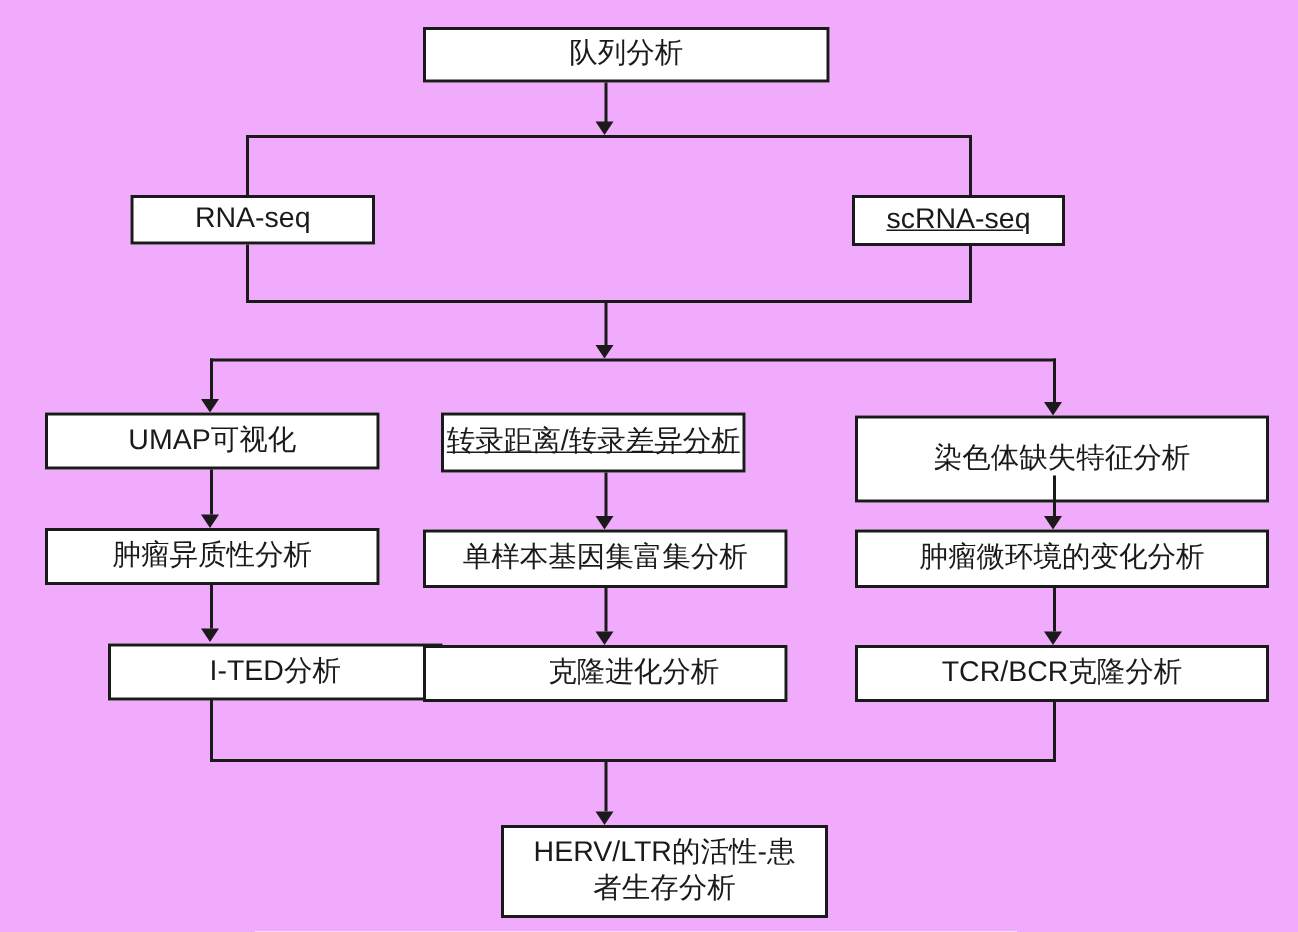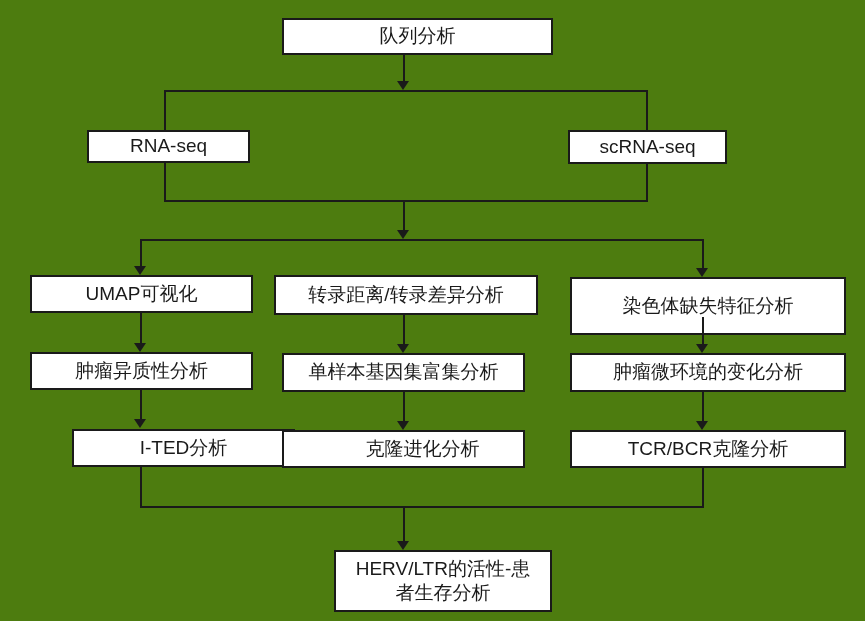--- a/index.html
+++ b/index.html
@@ -1,20 +1,20 @@
 <!DOCTYPE html>
 <html><head>
 <meta charset="utf-8">
 <style>
   html, body { margin: 0; padding: 0; background: #ffffff; }
   #canvas {
     position: relative;
     width: 865px;
     height: 621px;
-    background: #4d7c0f;
+    background: #f0abfc;
     font-family: "Liberation Sans", "DejaVu Sans", sans-serif;
     overflow: hidden;
   }
   .node {
     position: absolute;
     box-sizing: border-box;
     background: #ffffff;
     border: 2px solid #1a1a1a;
     color: #1a1a1a;
     display: flex;
@@ -31,25 +31,25 @@
   .ah {
     position: absolute;
     width: 0; height: 0;
     border-left: 6px solid transparent;
     border-right: 6px solid transparent;
     border-top: 9px solid #1a1a1a;
   }
   
   #n-cohort   { left: 282px; top: 18px;  width: 271px; height: 37px; }
   #n-rnaseq   { left: 87px;  top: 130px; width: 163px; height: 33px; }
-  #n-scrnaseq { left: 568px; top: 130px; width: 159px; height: 34px; }
+  #n-scrnaseq { left: 568px; top: 130px; width: 142px; height: 34px; text-decoration: underline; }
   #n-umap     { left: 30px;  top: 275px; width: 223px; height: 38px; }
   #n-hetero   { left: 30px;  top: 352px; width: 223px; height: 38px; }
   #n-ited     { left: 30px;  top: 429px; width: 223px; height: 38px; margin-left: 42px; }
-  #n-trans    { left: 274px; top: 275px; width: 264px; height: 40px; }
+  #n-trans    { left: 294px; top: 275px; width: 203px; height: 40px; text-decoration: underline; }
   #n-ssgsea   { left: 282px; top: 353px; width: 243px; height: 39px; }
   #n-clone    { left: 282px; top: 430px; width: 243px; height: 38px; padding-left: 38px; }
   #n-chrom    { left: 570px; top: 277px; width: 276px; height: 58px; }
   #n-tme      { left: 570px; top: 353px; width: 276px; height: 39px; }
   #n-tcr      { left: 570px; top: 430px; width: 276px; height: 38px; }
   #n-herv     { left: 298px; top: 550px; width: 218px; height: 62px; }
 </style>
 </head>
 <body>
 

